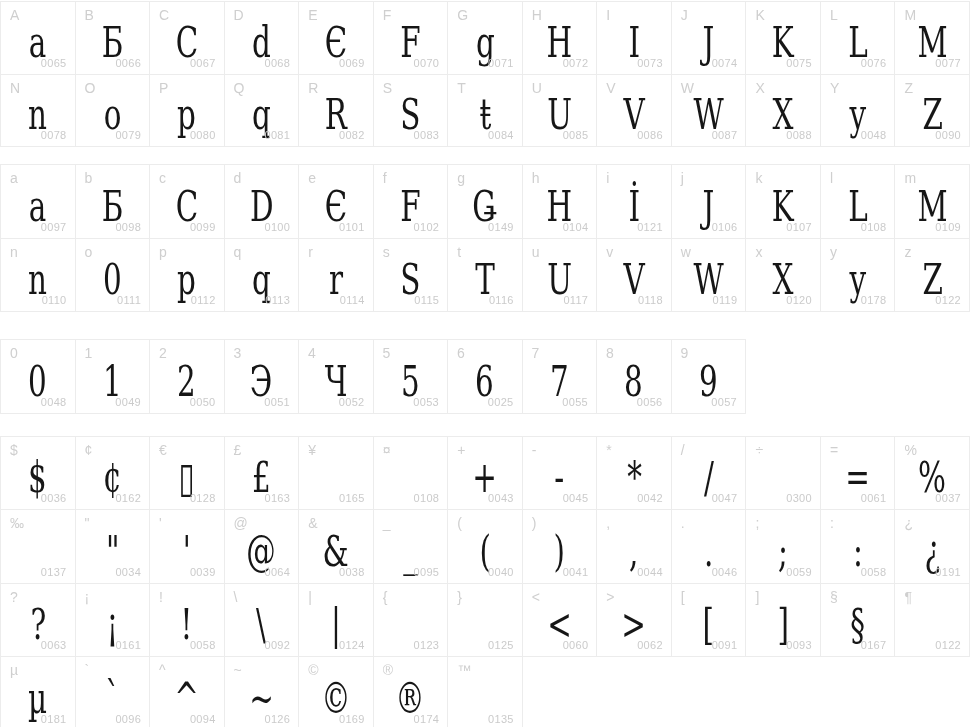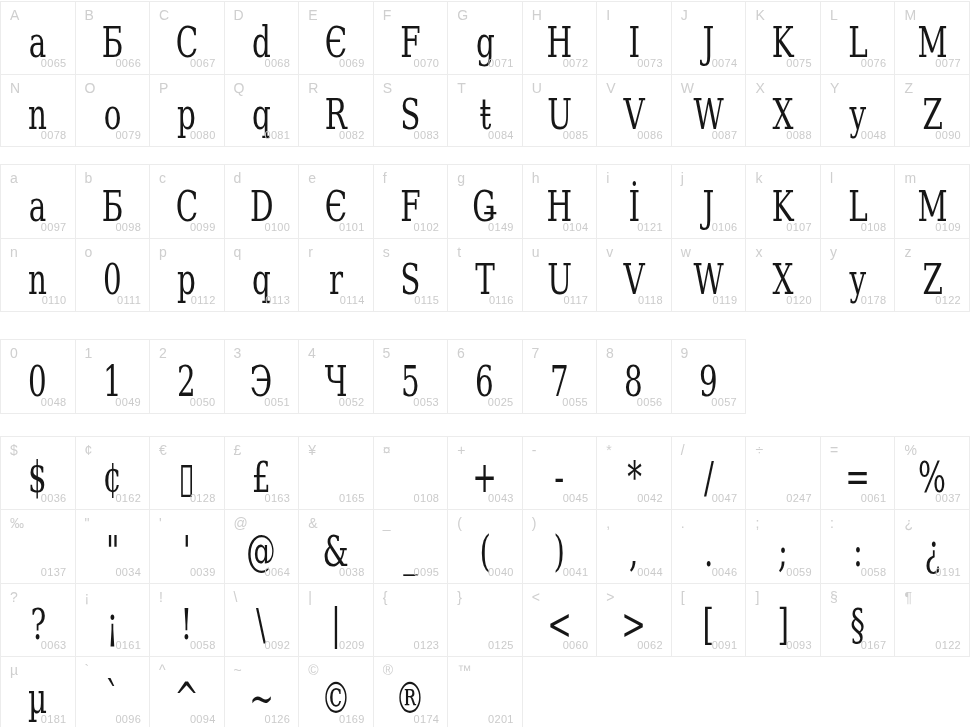--- a/index.html
+++ b/index.html
@@ -567,21 +567,21 @@
         <span class="cell-glyph-wrap">
           <span class="cell-glyph">/</span>
         </span>
         <span class="cell-code">0047</span>
       </div>
       <div class="cell">
         <span class="cell-label">÷</span>
         <span class="cell-glyph-wrap">
           <span class="cell-glyph"></span>
         </span>
-        <span class="cell-code">0247</span>
+        <span class="cell-code">0300</span>
       </div>
       <div class="cell">
         <span class="cell-label">=</span>
         <span class="cell-glyph-wrap">
           <span class="cell-glyph">=</span>
         </span>
         <span class="cell-code">0061</span>
       </div>
       <div class="cell">
         <span class="cell-label">%</span>
@@ -707,21 +707,21 @@
         <span class="cell-glyph-wrap">
           <span class="cell-glyph">\</span>
         </span>
         <span class="cell-code">0092</span>
       </div>
       <div class="cell">
         <span class="cell-label">|</span>
         <span class="cell-glyph-wrap">
           <span class="cell-glyph">|</span>
         </span>
-        <span class="cell-code">0209</span>
+        <span class="cell-code">0124</span>
       </div>
       <div class="cell">
         <span class="cell-label">{</span>
         <span class="cell-glyph-wrap">
           <span class="cell-glyph"></span>
         </span>
         <span class="cell-code">0123</span>
       </div>
       <div class="cell">
         <span class="cell-label">}</span>
@@ -812,21 +812,21 @@
         <span class="cell-glyph-wrap">
           <span class="cell-glyph">®</span>
         </span>
         <span class="cell-code">0174</span>
       </div>
       <div class="cell">
         <span class="cell-label">™</span>
         <span class="cell-glyph-wrap">
           <span class="cell-glyph"></span>
         </span>
-        <span class="cell-code">0201</span>
+        <span class="cell-code">0135</span>
       </div>
       <div class="cell filler"></div>
       <div class="cell filler"></div>
       <div class="cell filler"></div>
       <div class="cell filler"></div>
       <div class="cell filler"></div>
       <div class="cell filler"></div>
     </div>
 </div>
 

